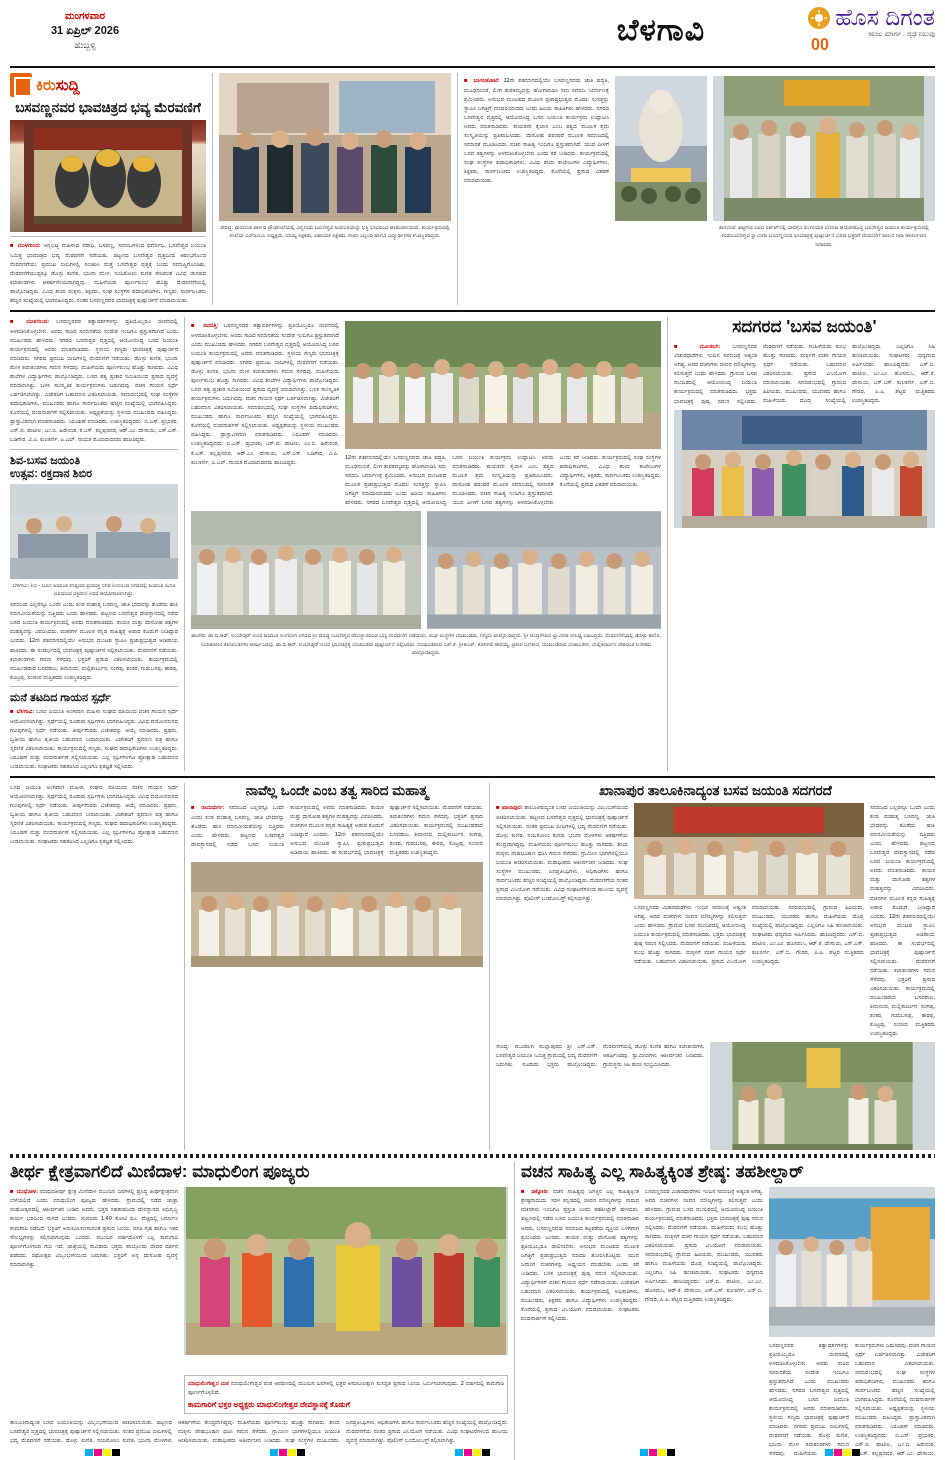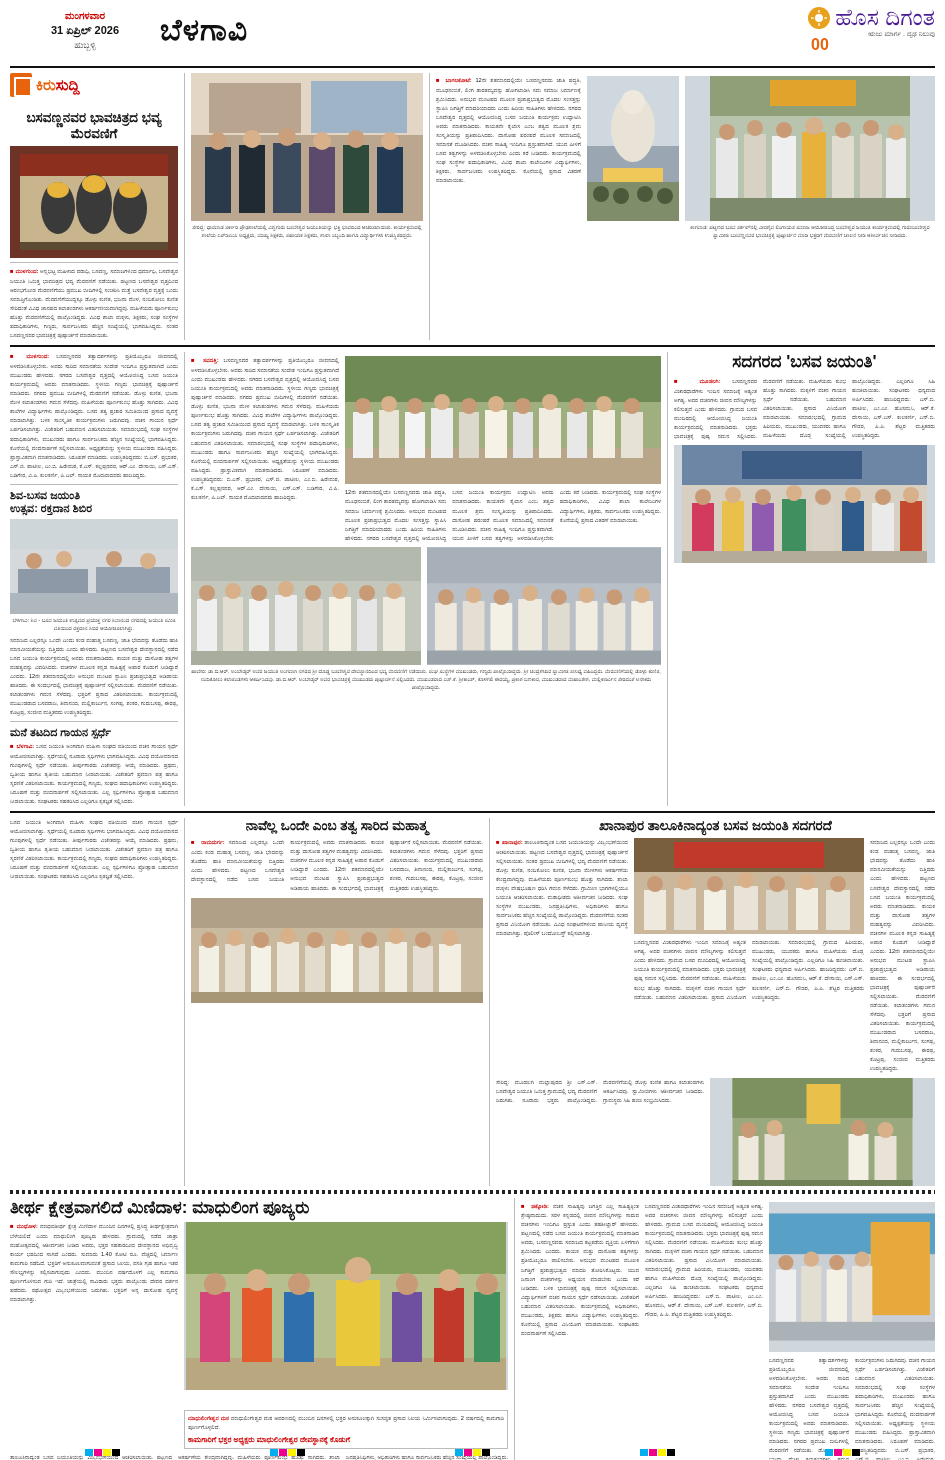--- a/index.html
+++ b/index.html
@@ -13,21 +13,21 @@
     overflow: hidden;
   }
   .page { position: relative; width: 945px; height: 1460px; padding: 6px 10px; }
 
   
   .masthead { display:flex; align-items:center; justify-content:space-between; border-bottom:2px solid #111; padding-bottom:12px; }
   .mh-left { width: 150px; text-align:center; line-height:1.35; }
   .mh-date-day { font-size:10px; color:#c00; font-weight:bold; }
   .mh-date { font-size:11px; font-weight:bold; color:#111; }
   .mh-city { font-size:9px; color:#444; margin-top:1px; }
-  .mh-center { flex:1; text-align:left; }
+  .mh-center { flex:1; text-align:right; }
   .mh-title { font-size:30px; font-weight:bold; letter-spacing:1px; color:#111; }
   .mh-right { width: 230px; text-align:right; }
   .logo-wrap { display:flex; align-items:center; justify-content:flex-end; gap:5px; }
   .logo-mark { width:22px; height:22px; border-radius:50%; background:#e8a11c; display:flex; align-items:center; justify-content:center; }
   .logo-mark svg { width:16px; height:16px; }
   .logo-text { font-size:23px; font-weight:normal; color:#4c1d95; line-height:1; }
   .logo-sub { font-size:7px; color:#444; text-align:right; margin-top:1px; }
   .logo-num { font-size:16px; font-weight:bold; color:#e8640c; text-align:center; margin-top:-2px; }
 
   
@@ -103,26 +103,26 @@
         </span>
         <span class="logo-text">ಹೊಸ ದಿಗಂತ</span>
       </div>
       <div class="logo-sub">ಋಜು ಮಾರ್ಗ . ದೃಢ ನಿಲುವು</div>
       <div class="logo-num">00</div>
     </div>
   </div>
 
   <div class="cols" style="margin-top:5px;">
 
-    <div style="width:168px;">
+    <div style="width:196px;">
       <div class="kirusuddi">
         <span class="ks-icon"></span>
         <span class="ks-text"><span class="o">ಕಿರು</span><span class="r">ಸುದ್ದಿ</span></span>
       </div>
-      <div class="headline h-md" style="margin-top:13px;">ಬಸವಣ್ಣನವರ ಭಾವಚಿತ್ರದ ಭವ್ಯ ಮೆರವಣಿಗೆ</div>
+      <div class="headline h-md" style="margin-top:3px;">ಬಸವಣ್ಣನವರ ಭಾವಚಿತ್ರದ ಭವ್ಯ ಮೆರವಣಿಗೆ</div>
       <div class="photo" style="height:112px;margin-top:4px;background:
           linear-gradient(180deg,#7c2e22 0%,#a4503a 18%,#e9dcc8 22%,#d7c8ae 60%,#8b7c62 100%);">
         <svg viewBox="0 0 168 112" style="width:100%;height:100%;">
           <rect x="0" y="0" width="168" height="112" fill="#6d3326"></rect>
           <rect x="10" y="8" width="148" height="96" fill="#c9b58d"></rect>
           <rect x="10" y="8" width="148" height="22" fill="#8d2f1f"></rect>
           <g fill="#3a3a3a">
             <ellipse cx="48" cy="62" rx="17" ry="26"></ellipse>
             <ellipse cx="84" cy="58" rx="18" ry="30"></ellipse>
             <ellipse cx="120" cy="62" rx="17" ry="26"></ellipse>
@@ -583,20 +583,21 @@
         </div>
       </div>
       <div class="body-text c3" style="margin-top:4px;height:86px;overflow:hidden;">
         <span>ತಾಲೂಕಿನಾದ್ಯಂತ ಬಸವ ಜಯಂತಿಯನ್ನು ವಿಜೃಂಭಣೆಯಿಂದ ಆಚರಿಸಲಾಯಿತು. ಪಟ್ಟಣದ ಬಸವೇಶ್ವರ ವೃತ್ತದಲ್ಲಿ ಭಾವಚಿತ್ರಕ್ಕೆ ಪುಷ್ಪಾರ್ಚನೆ ಸಲ್ಲಿಸಲಾಯಿತು. ನಂತರ ಪ್ರಮುಖ ಬೀದಿಗಳಲ್ಲಿ ಭವ್ಯ ಮೆರವಣಿಗೆ ನಡೆಯಿತು. ಡೊಳ್ಳು ಕುಣಿತ, ನಂದಿಕೋಲು ಕುಣಿತ, ಭಜನಾ ಮೇಳಗಳು ಆಕರ್ಷಣೆಯ ಕೇಂದ್ರವಾಗಿದ್ದವು. ಮಹಿಳೆಯರು ಪೂರ್ಣಕುಂಭ ಹೊತ್ತು ಸಾಗಿದರು. ಶಾಲಾ ಮಕ್ಕಳು ವೇಷಭೂಷಣ ಧರಿಸಿ ಗಮನ ಸೆಳೆದರು. ಗ್ರಾಮೀಣ ಭಾಗಗಳಲ್ಲಿಯೂ ಜಯಂತಿ ಆಚರಿಸಲಾಯಿತು. ಮಠಾಧೀಶರು ಆಶೀರ್ವಚನ ನೀಡಿದರು. ಸಂಘ ಸಂಸ್ಥೆಗಳ ಮುಖಂಡರು, ಜನಪ್ರತಿನಿಧಿಗಳು, ಅಧಿಕಾರಿಗಳು ಹಾಗೂ ಸಾರ್ವಜನಿಕರು ಹೆಚ್ಚಿನ ಸಂಖ್ಯೆಯಲ್ಲಿ ಪಾಲ್ಗೊಂಡಿದ್ದರು. ಮೆರವಣಿಗೆಯ ನಂತರ ಪ್ರಸಾದ ವಿನಿಯೋಗ ನಡೆಯಿತು. ವಿವಿಧ ಸಂಘಟನೆಗಳಿಂದ ಪಾನೀಯ ವ್ಯವಸ್ಥೆ ಮಾಡಲಾಗಿತ್ತು. ಪೊಲೀಸ್ ಬಂದೋಬಸ್ತ್ ಕಲ್ಪಿಸಲಾಗಿತ್ತು.</span>
       </div>
     </div>
 
     <div class="vrule"></div>
 
     <div style="flex:1;">
+      <div class="headline h-lg" style="text-align:left;">ವಚನ ಸಾಹಿತ್ಯ ಎಲ್ಲ ಸಾಹಿತ್ಯಕ್ಕಿಂತ ಶ್ರೇಷ್ಠ: ತಹಶೀಲ್ದಾರ್</div>
       <div class="cols" style="margin-top:4px;">
         <div style="width:118px;">
           <div class="body-text">
             <span class="lead hl">ಚಿಕ್ಕೋಡಿ:</span>
             <span>ವಚನ ಸಾಹಿತ್ಯವು ಜಗತ್ತಿನ ಎಲ್ಲ ಸಾಹಿತ್ಯಕ್ಕಿಂತ ಶ್ರೇಷ್ಠವಾದುದು. ಸರಳ ಕನ್ನಡದಲ್ಲಿ ಜೀವನ ಮೌಲ್ಯಗಳನ್ನು ಸಾರುವ ವಚನಗಳು ಇಂದಿಗೂ ಪ್ರಸ್ತುತ ಎಂದು ತಹಶೀಲ್ದಾರ್ ಹೇಳಿದರು. ಪಟ್ಟಣದಲ್ಲಿ ನಡೆದ ಬಸವ ಜಯಂತಿ ಕಾರ್ಯಕ್ರಮದಲ್ಲಿ ಮಾತನಾಡಿದ ಅವರು, ಬಸವಣ್ಣನವರು ಸಮಾಜದ ಕಟ್ಟಕಡೆಯ ವ್ಯಕ್ತಿಯ ಏಳಿಗೆಗಾಗಿ ಶ್ರಮಿಸಿದರು ಎಂದರು. ಕಾಯಕ ಮತ್ತು ದಾಸೋಹ ತತ್ವಗಳನ್ನು ಪ್ರತಿಯೊಬ್ಬರೂ ಪಾಲಿಸಬೇಕು. ಅನುಭವ ಮಂಟಪದ ಮೂಲಕ ಜಗತ್ತಿಗೆ ಪ್ರಜಾಪ್ರಭುತ್ವದ ಮಾದರಿ ತೋರಿಸಿಕೊಟ್ಟರು. ಯುವ ಜನಾಂಗ ವಚನಗಳನ್ನು ಅಧ್ಯಯನ ಮಾಡಬೇಕು ಎಂದು ಕರೆ ನೀಡಿದರು. ಬಳಿಕ ಭಾವಚಿತ್ರಕ್ಕೆ ಪುಷ್ಪ ನಮನ ಸಲ್ಲಿಸಲಾಯಿತು. ವಿದ್ಯಾರ್ಥಿಗಳಿಗೆ ವಚನ ಗಾಯನ ಸ್ಪರ್ಧೆ ನಡೆಸಲಾಯಿತು. ವಿಜೇತರಿಗೆ ಬಹುಮಾನ ವಿತರಿಸಲಾಯಿತು. ಕಾರ್ಯಕ್ರಮದಲ್ಲಿ ಅಧಿಕಾರಿಗಳು, ಮುಖಂಡರು, ಶಿಕ್ಷಕರು ಹಾಗೂ ವಿದ್ಯಾರ್ಥಿಗಳು ಉಪಸ್ಥಿತರಿದ್ದರು. ಕೊನೆಯಲ್ಲಿ ಪ್ರಸಾದ ವಿನಿಯೋಗ ಮಾಡಲಾಯಿತು. ಸಂಘಟಕರು ವಂದನಾರ್ಪಣೆ ಸಲ್ಲಿಸಿದರು.</span>
           </div>
         </div>
         <div style="width:118px;">
           <div class="body-text">
             <span>ಬಸವಣ್ಣನವರ ವಿಚಾರಧಾರೆಗಳು ಇಂದಿನ ಸಮಾಜಕ್ಕೆ ಅತ್ಯಂತ ಅಗತ್ಯ. ಅವರ ವಚನಗಳು ಜೀವನ ಮೌಲ್ಯಗಳನ್ನು ಕಲಿಸುತ್ತವೆ ಎಂದು ಹೇಳಿದರು. ಗ್ರಾಮದ ಬಸವ ಮಂದಿರದಲ್ಲಿ ಆಯೋಜಿಸಿದ್ದ ಜಯಂತಿ ಕಾರ್ಯಕ್ರಮದಲ್ಲಿ ಮಾತನಾಡಿದರು. ಭಕ್ತರು ಭಾವಚಿತ್ರಕ್ಕೆ ಪುಷ್ಪ ನಮನ ಸಲ್ಲಿಸಿದರು. ಮೆರವಣಿಗೆ ನಡೆಯಿತು. ಮಹಿಳೆಯರು ಕುಂಭ ಹೊತ್ತು ಸಾಗಿದರು. ಮಕ್ಕಳಿಗೆ ವಚನ ಗಾಯನ ಸ್ಪರ್ಧೆ ನಡೆಯಿತು. ಬಹುಮಾನ ವಿತರಿಸಲಾಯಿತು. ಪ್ರಸಾದ ವಿನಿಯೋಗ ಮಾಡಲಾಯಿತು. ಸಮಾರಂಭದಲ್ಲಿ ಗ್ರಾಮದ ಹಿರಿಯರು, ಮುಖಂಡರು, ಯುವಕರು ಹಾಗೂ ಮಹಿಳೆಯರು ದೊಡ್ಡ ಸಂಖ್ಯೆಯಲ್ಲಿ ಪಾಲ್ಗೊಂಡಿದ್ದರು. ಎಲ್ಲರಿಗೂ ಸಿಹಿ ಹಂಚಲಾಯಿತು. ಸಂಘಟಕರು ಧನ್ಯವಾದ ಅರ್ಪಿಸಿದರು. ಹಾಜರಿದ್ದವರು: ಎಸ್.ಬಿ. ಪಾಟೀಲ, ಎಂ.ಎಂ. ಹೊಸಮನಿ, ಆರ್.ಕೆ. ದೇಸಾಯಿ, ಎಸ್.ಎಸ್. ಕುಲಕರ್ಣಿ, ಎನ್.ಬಿ. ಗೌಡರ, ಪಿ.ಪಿ. ಶೆಟ್ಟರ ಮತ್ತಿತರರು ಉಪಸ್ಥಿತರಿದ್ದರು.</span>

